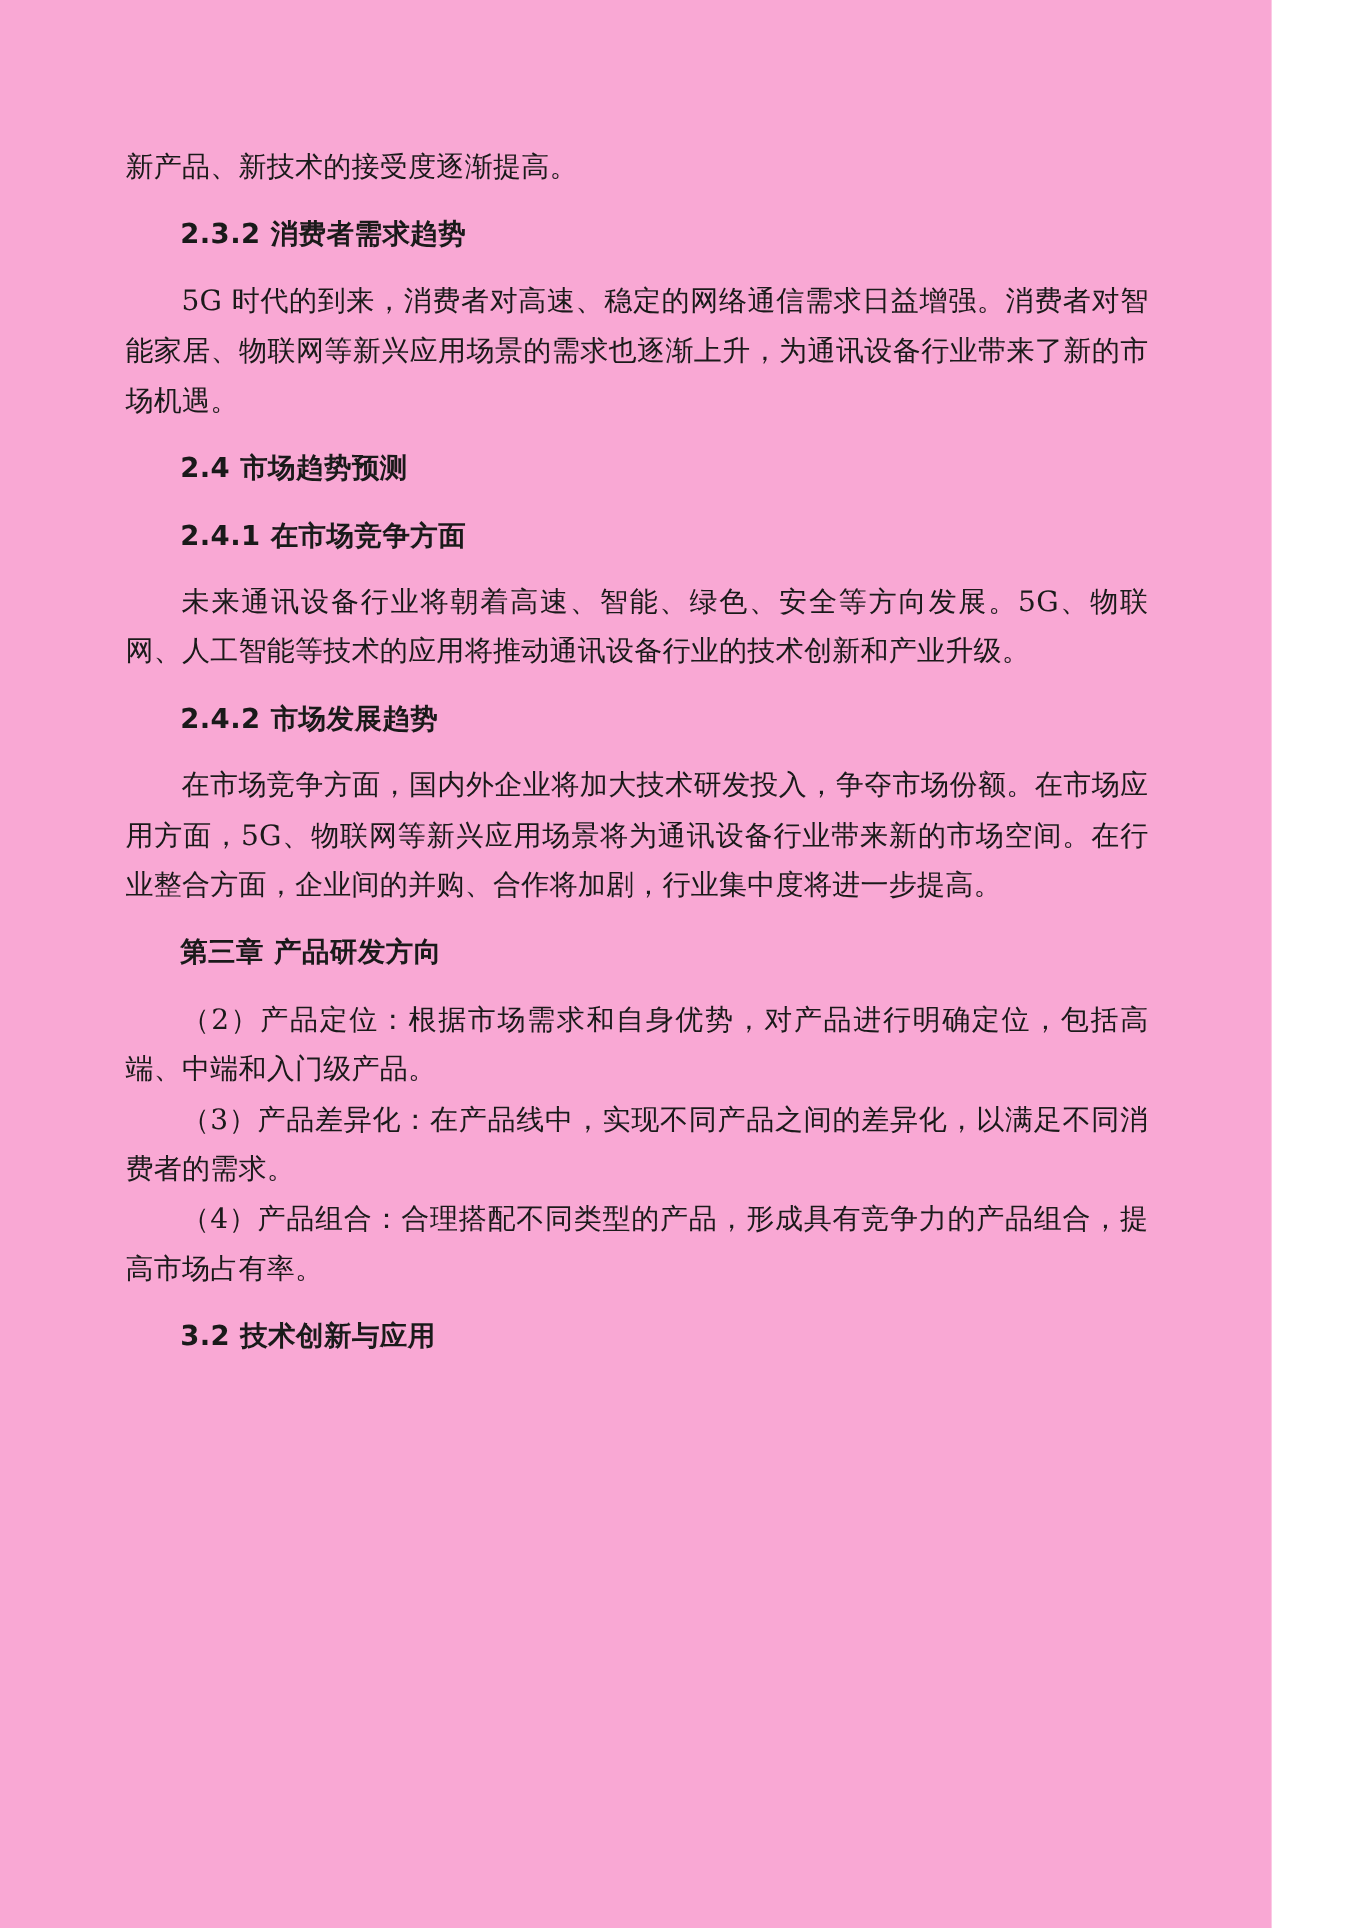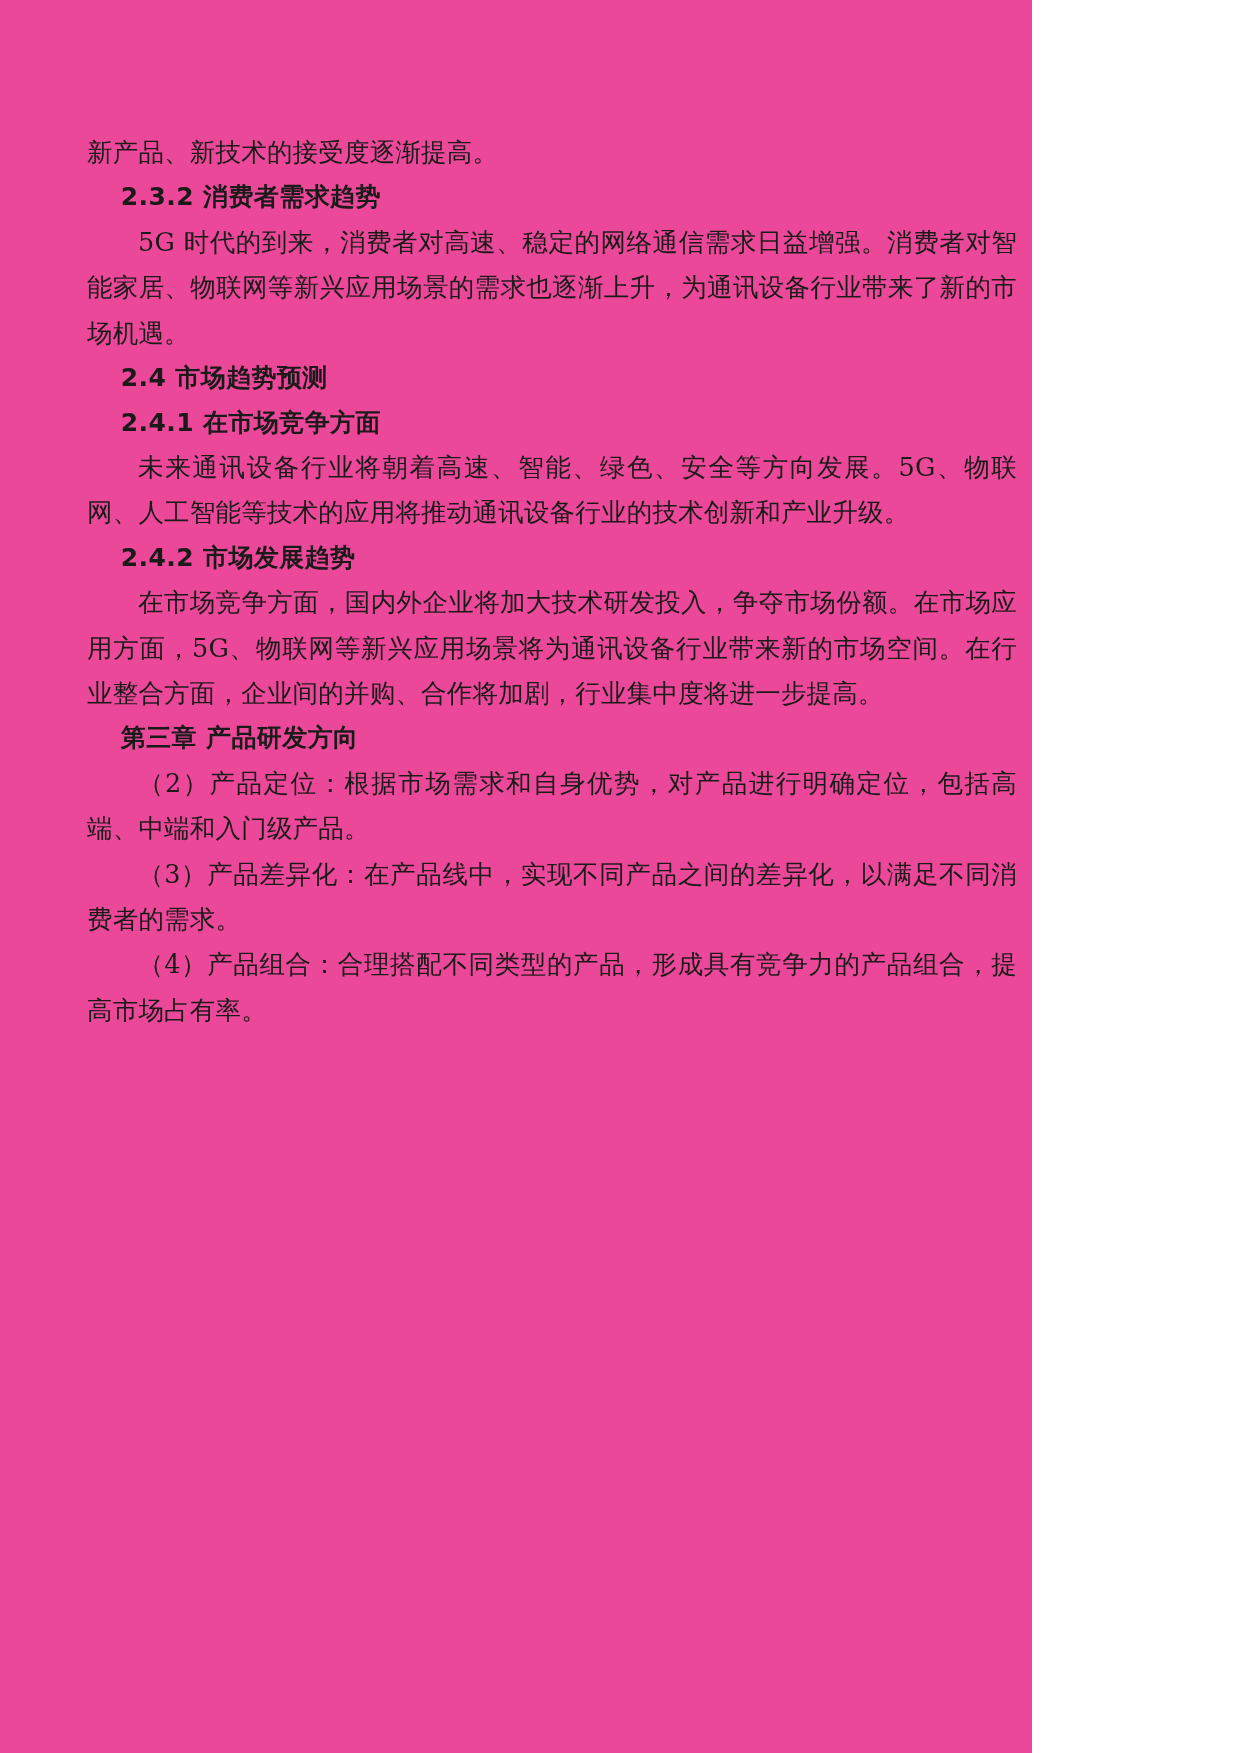--- a/index.html
+++ b/index.html
@@ -8,45 +8,45 @@
     background: #ffffff;
   }
   body {
     width: 1240px;
     height: 1753px;
     font-family: "DejaVu Serif", "Liberation Serif", serif;
     color: #1a1a1a;
   }
   .page {
     position: relative;
-    width: 1032px;
+    width: 1156px;
     height: 1753px;
     box-sizing: border-box;
-    padding: 130px 155px 60px 87px;
-    background: #ec4899;
+    padding: 130px 155px 60px 114px;
+    background: #f9a8d4;
   }
   .doc-body {
     width: 930px;
   }
   p {
     margin: 0;
     font-size: 25.5px;
     line-height: 1.78;
     text-align: justify;
     text-justify: inter-ideograph;
     letter-spacing: 0.2px;
   }
   p.indent {
     text-indent: 2em;
   }
   p.noindent {
     text-indent: 0;
   }
   h2.heading, h3.heading, h4.heading {
-    margin: 0;
+    margin: 16px;
     font-family: "DejaVu Sans", "Liberation Sans", sans-serif;
     font-weight: bold;
     font-size: 25px;
     line-height: 1.78;
     text-indent: 1.35em;
     letter-spacing: 0.4px;
   }
   .blk {
     margin-bottom: 0px;
   }
@@ -77,16 +77,17 @@
 
 
 
 
     <p class="indent blk">（2）产品定位：根据市场需求和自身优势，对产品进行明确定位，包括高端、中端和入门级产品。</p>
 
     <p class="indent blk">（3）产品差异化：在产品线中，实现不同产品之间的差异化，以满足不同消费者的需求。</p>
 
     <p class="indent blk">（4）产品组合：合理搭配不同类型的产品，形成具有竞争力的产品组合，提高市场占有率。</p>
 
+    <h2 class="heading blk">3.2 技术创新与应用</h2>
 
 
   </div>
 </div>
 
 </body></html>

